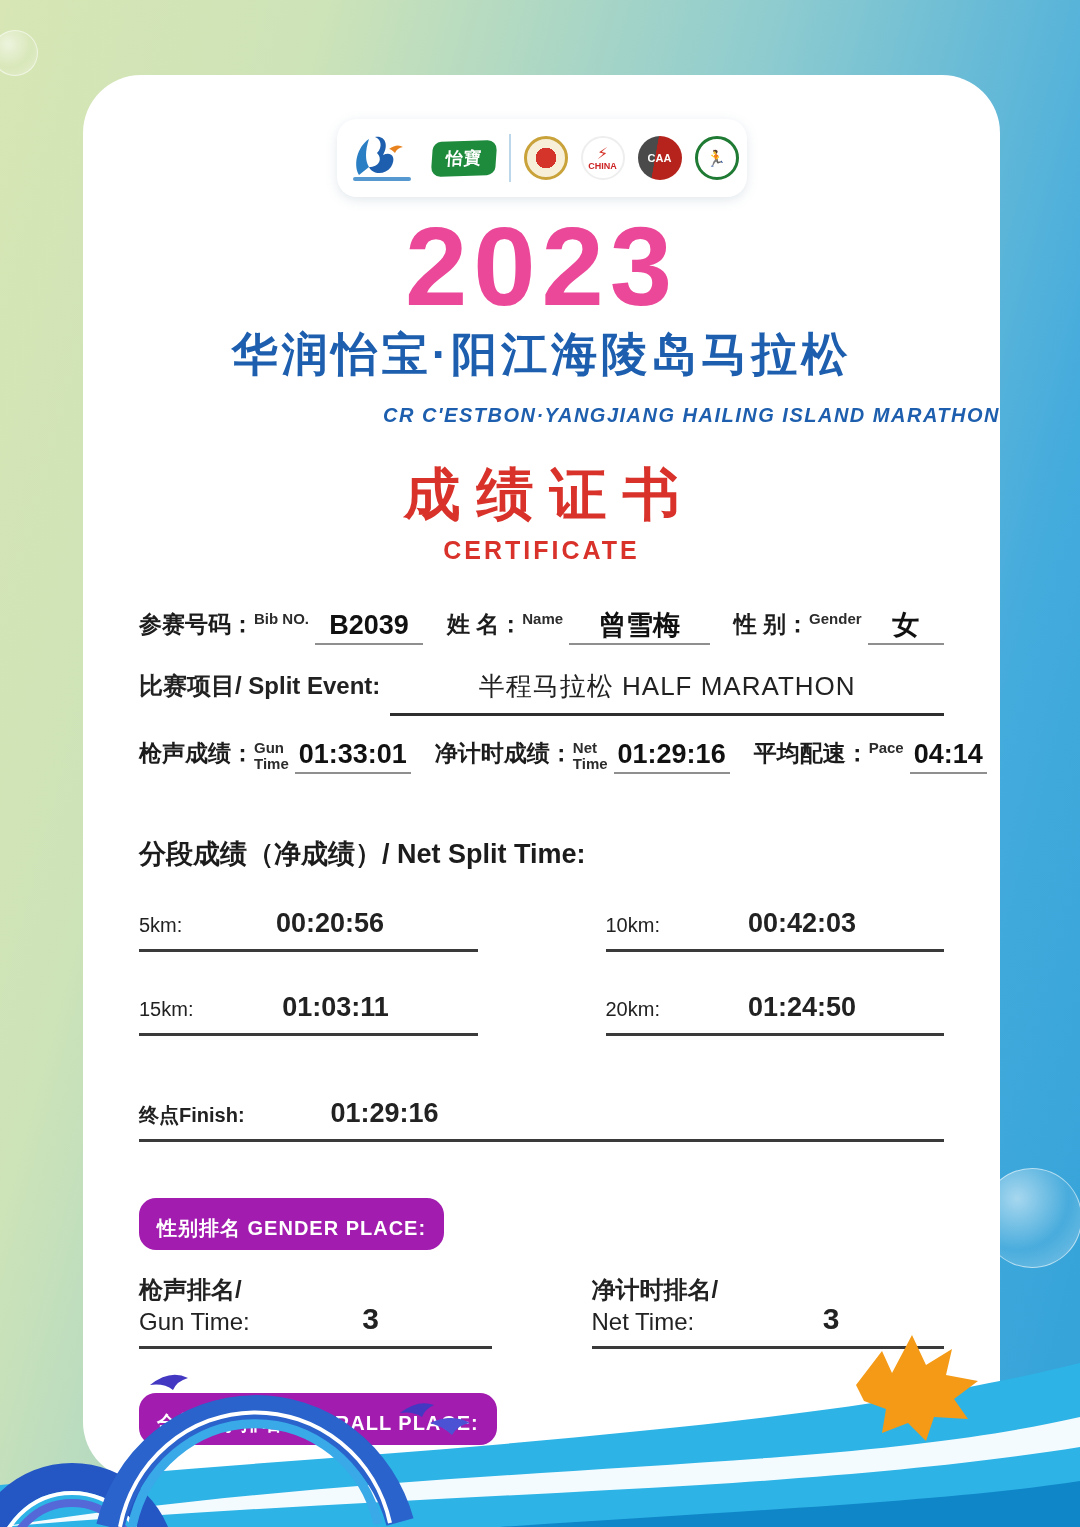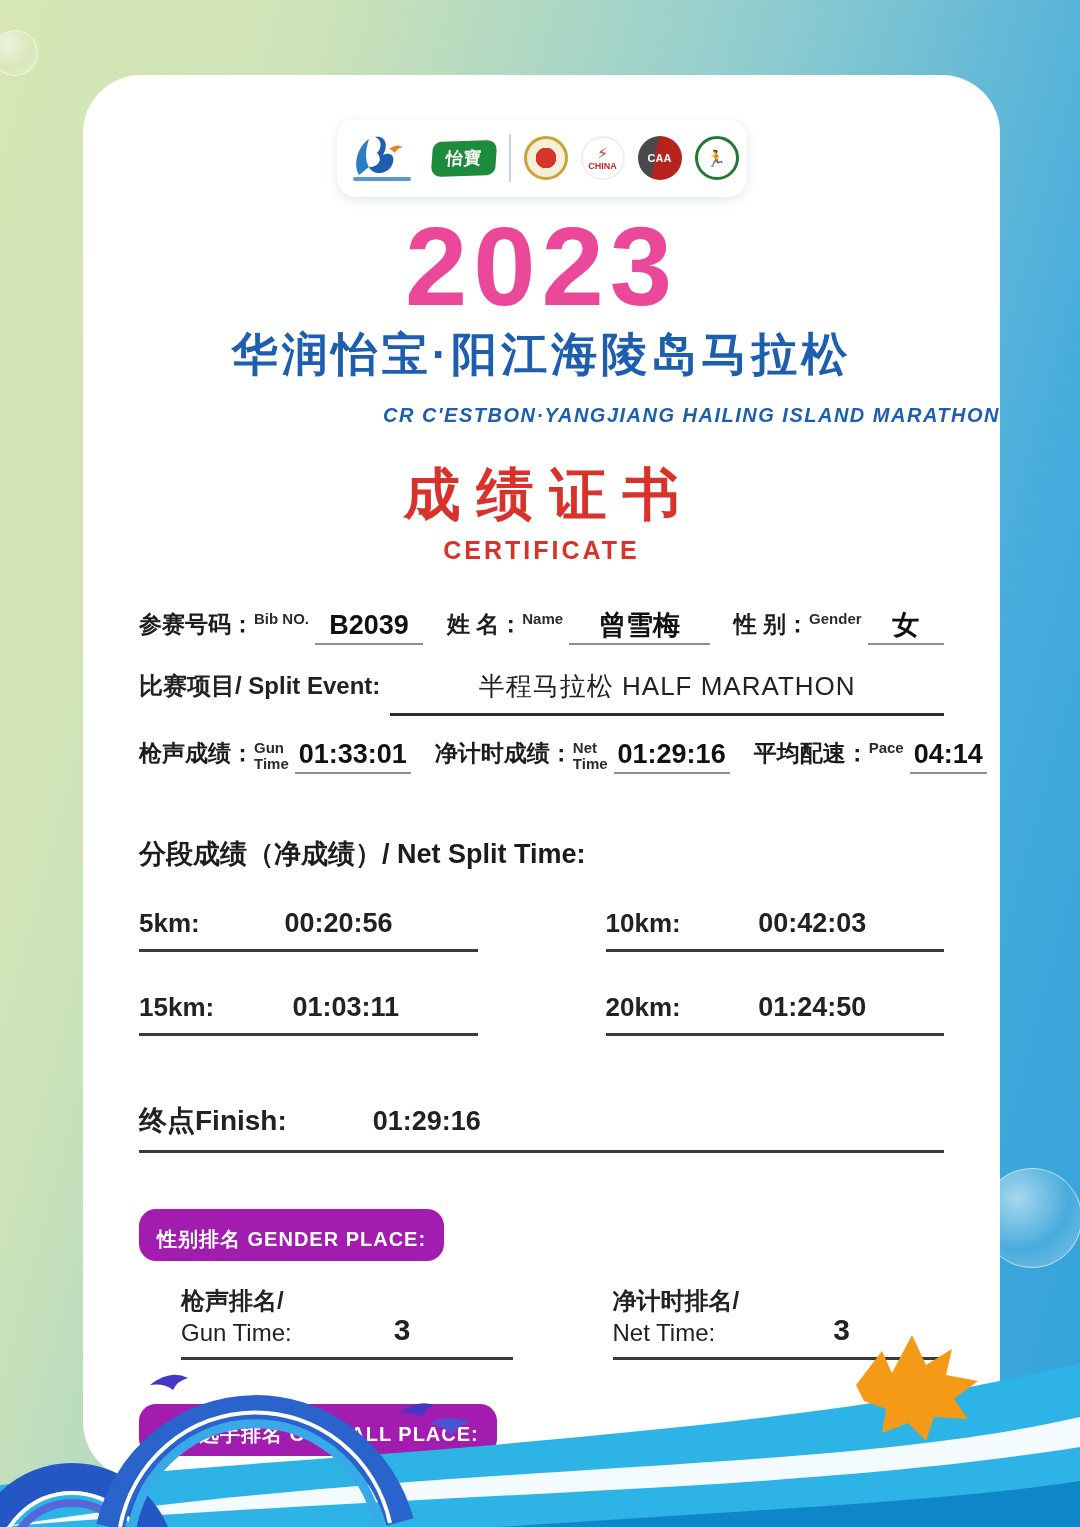--- a/index.html
+++ b/index.html
@@ -85,34 +85,34 @@
   .race-label { font-size: 24px; font-weight: bold; white-space: nowrap; line-height: 34px; }
   .race-value {
     flex: 1; margin-left: 10px; border-bottom: 3px solid #2e2e2e;
     text-align: center; font-size: 26px; font-weight: normal; padding-bottom: 9px; letter-spacing: 1px;
   }
 
   
   .split-heading { margin-top: 62px; font-size: 27px; font-weight: bold; color: #1c1c1c; }
   .split-grid { display: grid; grid-template-columns: 1fr 1fr; column-gap: 128px; row-gap: 40px; margin-top: 36px; }
   .split-item { display: flex; align-items: baseline; border-bottom: 3px solid #3a3a3a; padding-bottom: 10px; }
-  .split-label { font-size: 26px; font-weight: bold; white-space: nowrap; }
+  .split-label { font-size: 20px; font-weight: normal; white-space: nowrap; }
   .split-value { flex: 1; text-align: center; font-size: 27px; font-weight: bold; }
   .finish-row { display: flex; align-items: baseline; margin-top: 42px; border-bottom: 3px solid #3a3a3a; padding-bottom: 10px; }
-  .finish-label { font-size: 28px; font-weight: bold; white-space: nowrap; margin-top: 24px; }
+  .finish-label { font-size: 20px; font-weight: bold; white-space: nowrap; margin-top: 24px; }
   .finish-value { margin-left: 86px; font-size: 27px; font-weight: bold; }
 
   
   .badge {
     display: inline-block; margin-top: 56px;
     background: #a21caf; color: #fff; font-weight: bold; font-size: 20px;
     padding: 17px 18px 8px; border-radius: 17px; letter-spacing: 1px;
   }
   .badge.second { margin-top: 44px; }
-  .place-grid { display: grid; grid-template-columns: 1fr 1fr; column-gap: 100px; margin-top: 24px; margin-left: 42px; }
+  .place-grid { display: grid; grid-template-columns: 1fr 1fr; column-gap: 100px; margin-top: 24px; }
   .place-item { display: grid; grid-template-columns: auto 1fr; align-items: end; border-bottom: 3px solid #3a3a3a; padding-bottom: 8px; }
   .place-cn { display: block; font-size: 24px; font-weight: bold; line-height: 32px; }
   .place-en { display: block; font-size: 24px; font-weight: normal; line-height: 32px; }
   .place-value { text-align: center; font-size: 30px; font-weight: bold; padding-bottom: 2px; }
 
   .waves { position: absolute; left: 0; bottom: 0; width: 1080px; height: 200px; z-index: 5; }
 </style>
 </head>
 <body>
 

